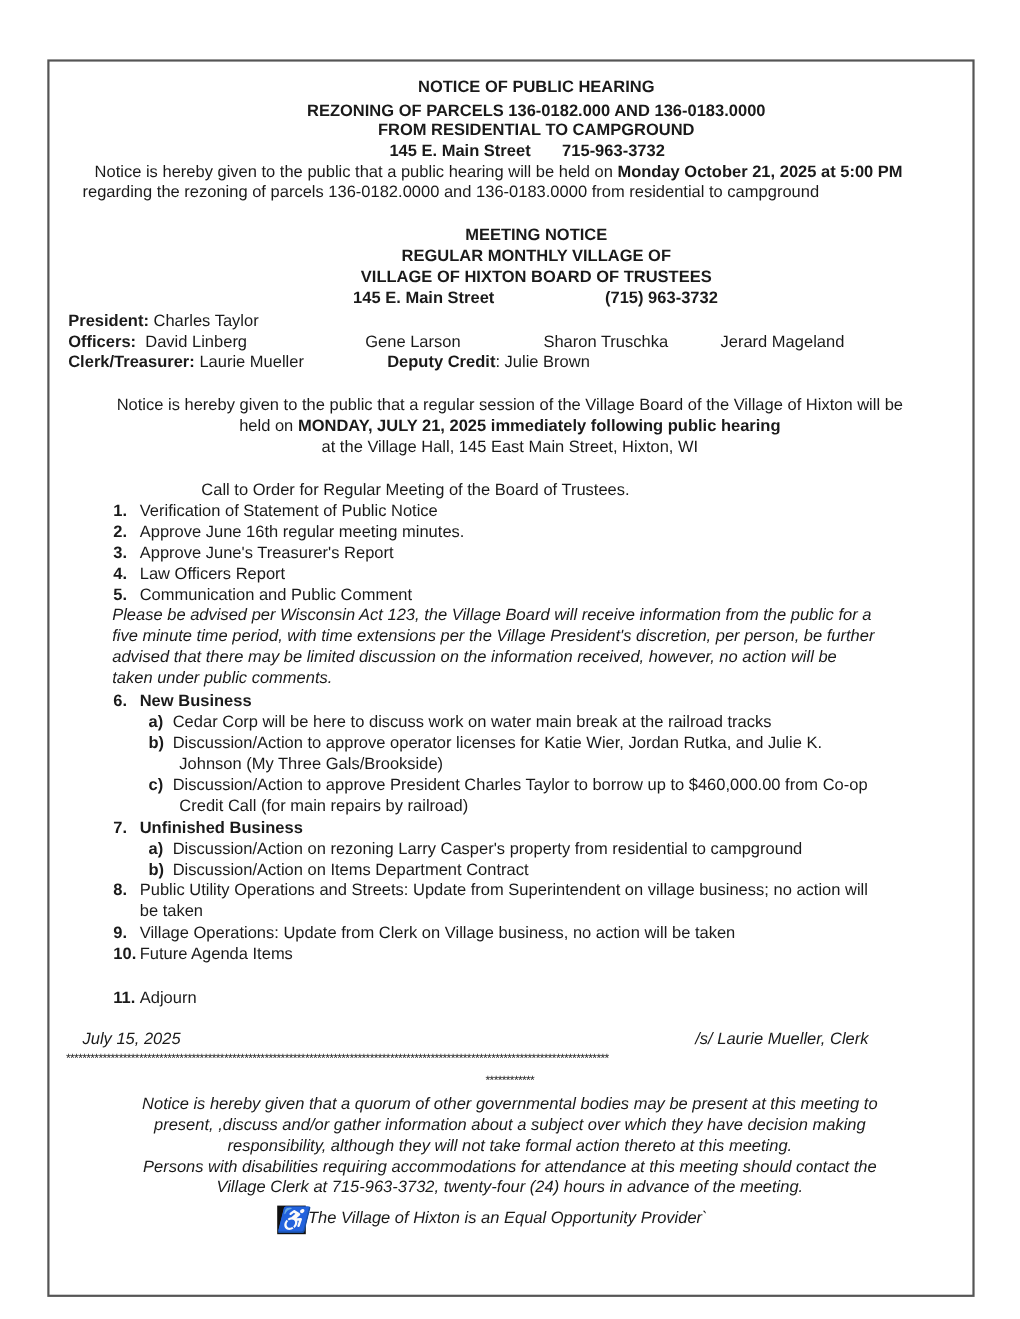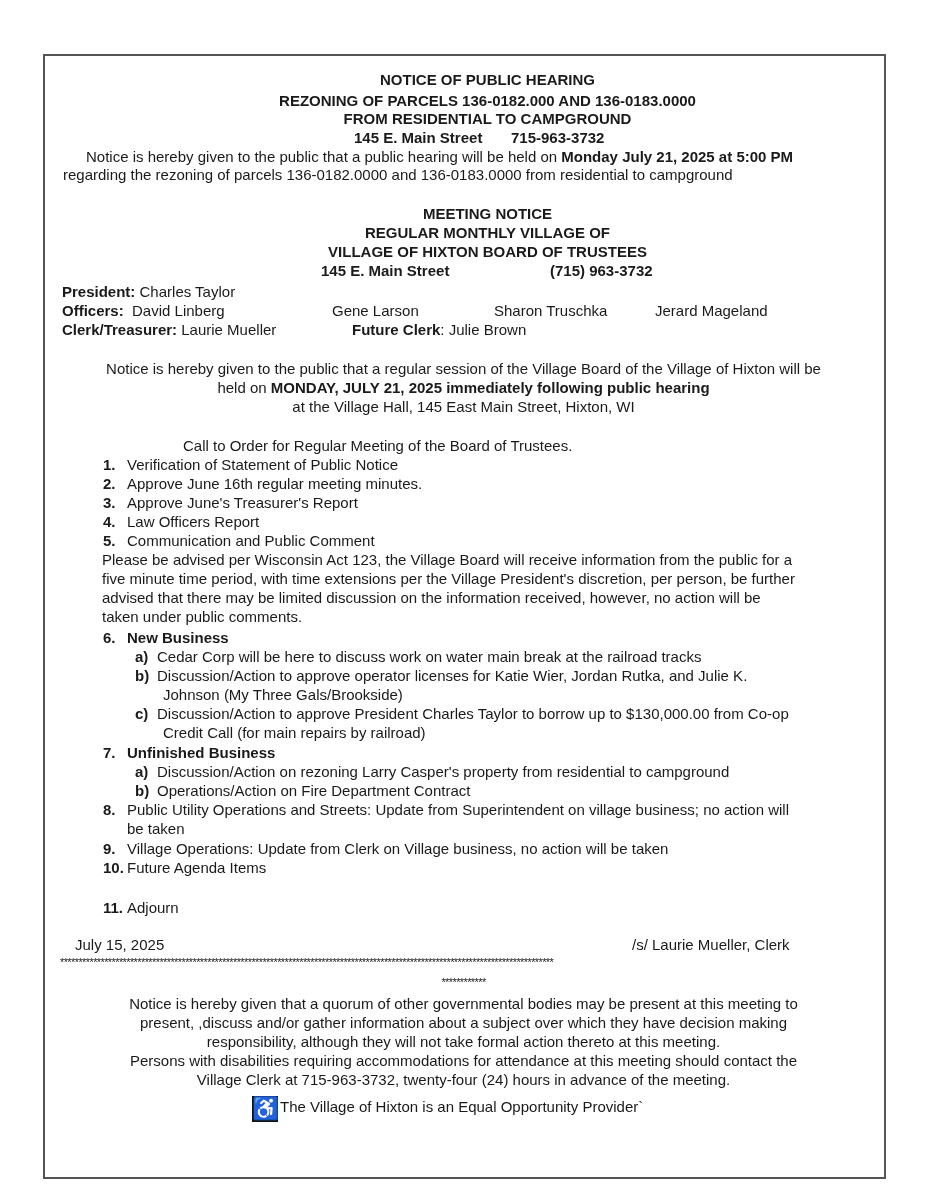--- a/index.html
+++ b/index.html
@@ -3,42 +3,42 @@
 <meta charset="utf-8">
 <style>
   html, body { margin: 0; padding: 0; background: #ffffff; }
   body { width: 927px; height: 1199px; position: relative; overflow: hidden;
          font-family: "Liberation Sans", sans-serif; color: #1a1a1a; font-size: 15px; }
   .frame { position: absolute; left: 43px; top: 54px; width: 843px; height: 1125px;
            border: 2px solid #555; box-sizing: border-box; }
   .abs { position: absolute; white-space: nowrap; line-height: 18px; }
   .center { left: 0; width: 927px; text-align: center; }
   .b { font-weight: bold; }
-  .i { }
+  .i { font-style: italic; }
   .hdr { font-weight: bold; font-size: 15px; padding-left: 24px; }
   .num { font-weight: bold; display: inline-block; width: 24px; }
   .sub { font-weight: bold; display: inline-block; width: 22px; }
   .stars { font-size: 11px; letter-spacing: -0.6px; color: #222; overflow: hidden; }
   .acc-icon { display: inline-block; width: 26px; height: 26px; background: #111; color: #fff;
               font-size: 22px; line-height: 26px; text-align: center; vertical-align: -4px; margin-right: 2px; }
 </style>
 </head>
 <body>
 
 <div class="frame"></div>
 
 <div class="abs center hdr" style="top:71px">NOTICE OF PUBLIC HEARING</div>
 <div class="abs center hdr" style="top:92px">REZONING OF PARCELS 136-0182.000 AND 136-0183.0000</div>
 <div class="abs center hdr" style="top:110px">FROM RESIDENTIAL TO CAMPGROUND</div>
 <div class="abs hdr" style="top:129px; left:330px">145 E. Main Street</div>
 <div class="abs hdr" style="top:129px; left:487px">715-963-3732</div>
 <div class="abs" style="top:148px; left:86px">
-  <span>Notice is hereby given to the public that a public hearing will be held on </span><span class="b">Monday July 21, 2025 at 5:00 PM</span>
+  <span>Notice is hereby given to the public that a public hearing will be held on </span><span class="b">Monday October 21, 2025 at 5:00 PM</span>
 </div>
-<div class="abs" style="top:166px; left:63px">regarding the rezoning of parcels 136-0182.0000 and 136-0183.0000 from residential to campground</div>
+<div class="abs" style="top:166px; left:75px">regarding the rezoning of parcels 136-0182.0000 and 136-0183.0000 from residential to campground</div>
 
 <div class="abs center hdr" style="top:205px">MEETING NOTICE</div>
 <div class="abs center hdr" style="top:224px">REGULAR MONTHLY VILLAGE OF</div>
 <div class="abs center hdr" style="top:243px">VILLAGE OF HIXTON BOARD OF TRUSTEES</div>
 <div class="abs hdr" style="top:262px; left:297px">145 E. Main Street</div>
 <div class="abs hdr" style="top:262px; left:526px">(715) 963-3732</div>
 
 <div class="abs" style="top:283px; left:62px">
   <span class="b">President:</span>
   <span>Charles Taylor</span>
@@ -48,21 +48,21 @@
   <span>David Linberg</span>
 </div>
 <div class="abs" style="top:302px; left:332px">Gene Larson</div>
 <div class="abs" style="top:302px; left:494px">Sharon Truschka</div>
 <div class="abs" style="top:302px; left:655px">Jerard Mageland</div>
 <div class="abs" style="top:321px; left:62px">
   <span class="b">Clerk/Treasurer:</span>
   <span>Laurie Mueller</span>
 </div>
 <div class="abs" style="top:321px; left:352px">
-  <span class="b">Future Clerk</span><span>: Julie Brown</span>
+  <span class="b">Deputy Credit</span><span>: Julie Brown</span>
 </div>
 
 <div class="abs center" style="top:360px">Notice is hereby given to the public that a regular session of the Village Board of the Village of Hixton will be</div>
 <div class="abs center" style="top:379px">
   <span>held on </span><span class="b">MONDAY, JULY 21, 2025 immediately following public hearing</span>
 </div>
 <div class="abs center" style="top:398px">at the Village Hall, 145 East Main Street, Hixton, WI</div>
 
 <div class="abs" style="top:437px; left:183px">Call to Order for Regular Meeting of the Board of Trustees.</div>
 
@@ -91,32 +91,32 @@
   <span class="num">6.</span><span>New Business</span>
 </div>
 <div class="abs" style="top:648px; left:135px">
   <span class="sub">a)</span><span>Cedar Corp will be here to discuss work on water main break at the railroad tracks</span>
 </div>
 <div class="abs" style="top:667px; left:135px">
   <span class="sub">b)</span><span>Discussion/Action to approve operator licenses for Katie Wier, Jordan Rutka, and Julie K.</span>
 </div>
 <div class="abs" style="top:686px; left:163px">Johnson (My Three Gals/Brookside)</div>
 <div class="abs" style="top:705px; left:135px">
-  <span class="sub">c)</span><span>Discussion/Action to approve President Charles Taylor to borrow up to $130,000.00 from Co-op</span>
+  <span class="sub">c)</span><span>Discussion/Action to approve President Charles Taylor to borrow up to $460,000.00 from Co-op</span>
 </div>
 <div class="abs" style="top:724px; left:163px">Credit Call (for main repairs by railroad)</div>
 
 <div class="abs b" style="top:744px; left:103px">
   <span class="num">7.</span><span>Unfinished Business</span>
 </div>
 <div class="abs" style="top:763px; left:135px">
   <span class="sub">a)</span><span>Discussion/Action on rezoning Larry Casper's property from residential to campground</span>
 </div>
 <div class="abs" style="top:782px; left:135px">
-  <span class="sub">b)</span><span>Operations/Action on Fire Department Contract</span>
+  <span class="sub">b)</span><span>Discussion/Action on Items Department Contract</span>
 </div>
 
 <div class="abs" style="top:801px; left:103px">
   <span class="num">8.</span><span>Public Utility Operations and Streets: Update from Superintendent on village business; no action will</span>
 </div>
 <div class="abs" style="top:820px; left:127px">be taken</div>
 <div class="abs" style="top:840px; left:103px">
   <span class="num">9.</span><span>Village Operations: Update from Clerk on Village business, no action will be taken</span>
 </div>
 <div class="abs" style="top:859px; left:103px">

